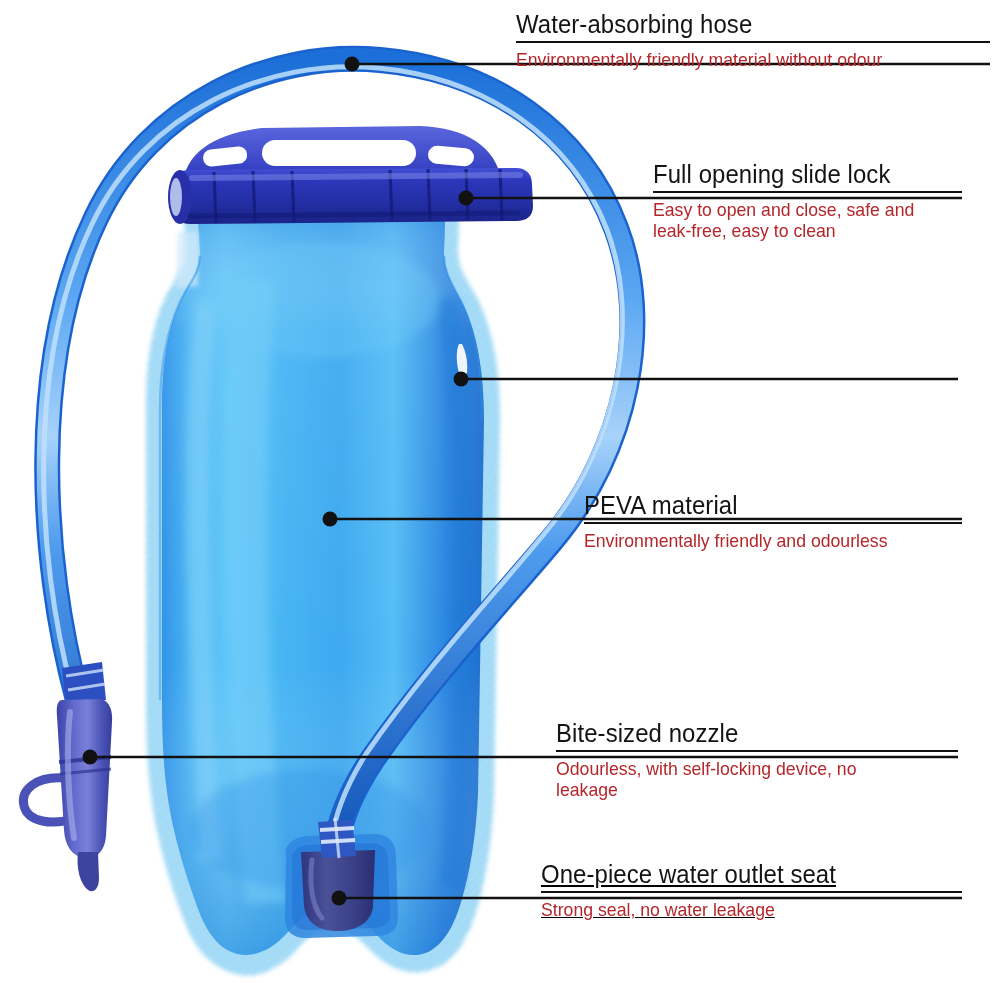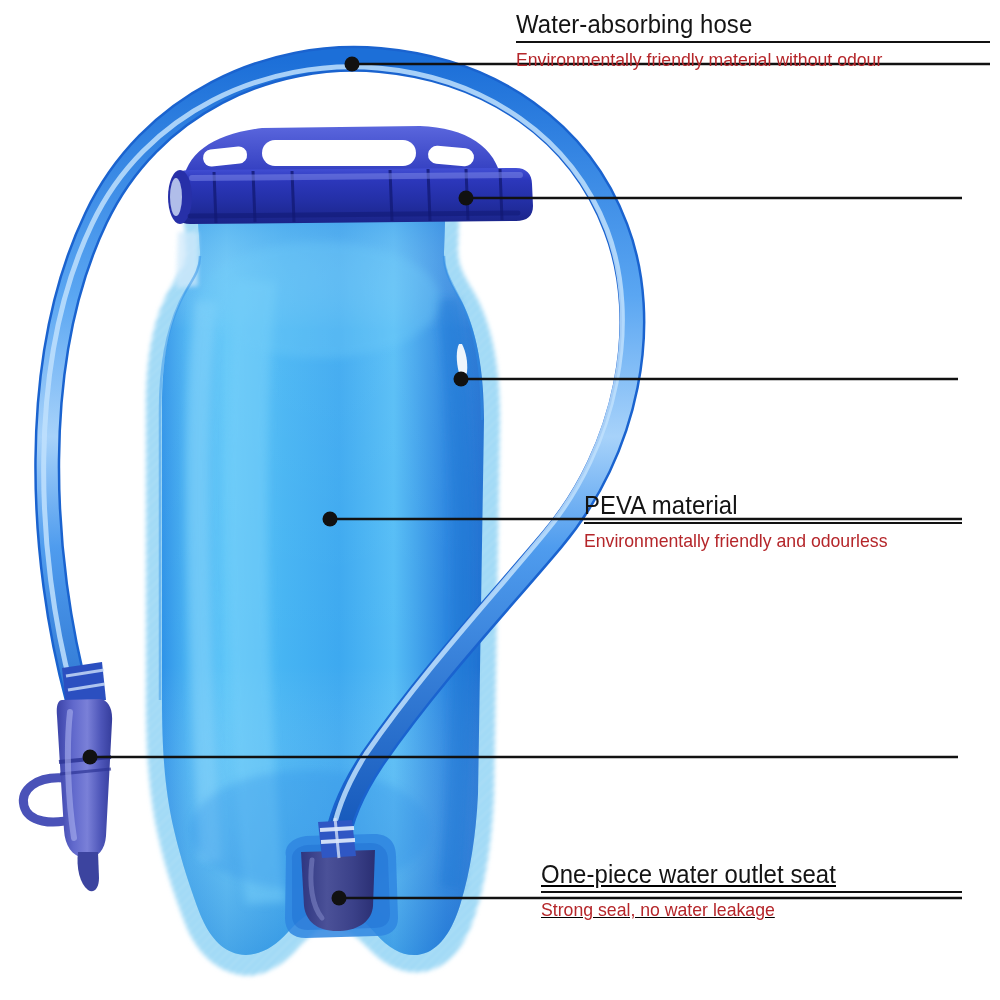--- a/index.html
+++ b/index.html
@@ -375,28 +375,40 @@
       </g>
     </g>
   </svg>
 
   <div class="callout" style="left:516px; top:10px; width:474px;">
     <div class="title">Water-absorbing hose</div>
     <div class="rule"></div>
     <div class="sub">Environmentally friendly material without odour</div>
   </div>
 
+  <div class="callout" style="left:653px; top:160px; width:309px;">
+    <div class="title">Full opening slide lock</div>
+    <div class="rule"></div>
+    <div class="sub">Easy to open and close, safe and
+leak-free, easy to clean</div>
+  </div>
 
 
   <div class="callout" style="left:584px; top:491px; width:378px;">
     <div class="title">PEVA material</div>
     <div class="rule"></div>
     <div class="sub">Environmentally friendly and odourless</div>
   </div>
 
+  <div class="callout" style="left:556px; top:719px; width:402px;">
+    <div class="title">Bite-sized nozzle</div>
+    <div class="rule"></div>
+    <div class="sub">Odourless, with self-locking device, no
+leakage</div>
+  </div>
 
   <div class="callout" style="left:541px; top:860px; width:421px;text-decoration:underline;">
     <div class="title">One-piece water outlet seat</div>
     <div class="rule"></div>
     <div class="sub">Strong seal, no water leakage</div>
   </div>
 
 </div>
 
 </body></html>

